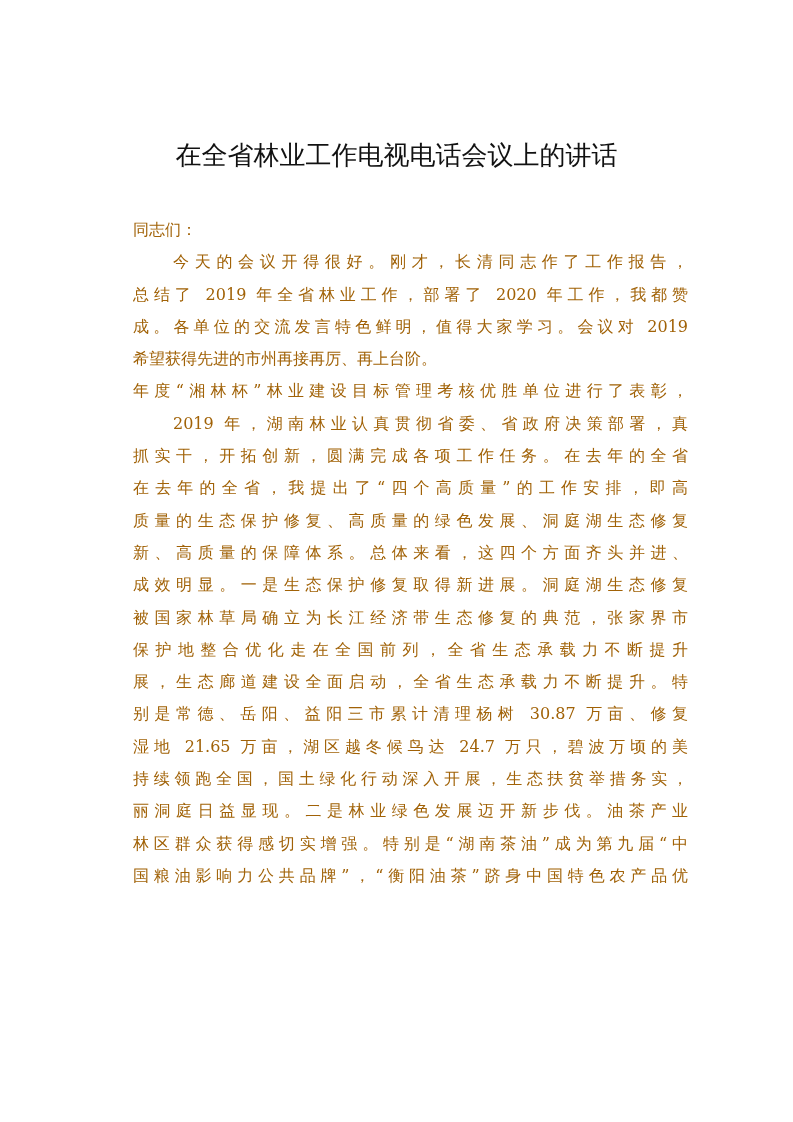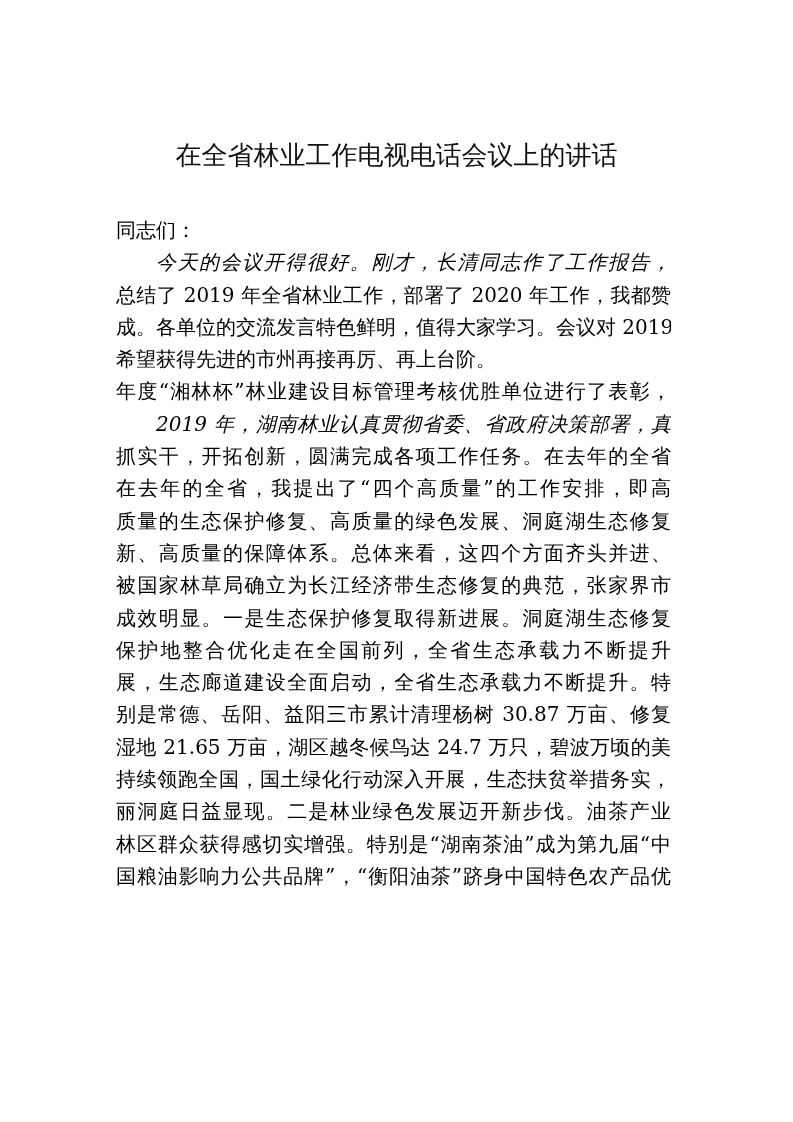--- a/index.html
+++ b/index.html
@@ -4,30 +4,30 @@
 <style>
   html, body { margin: 0; padding: 0; background: #ffffff; }
   body { width: 793px; height: 1122px; position: relative; overflow: hidden; }
   .page { position: absolute; left: 0; top: 0; width: 793px; height: 1122px; background: #fff; }
   .title {
     position: absolute; left: 0; top: 138px; width: 793px; text-align: center;
     font-family: Liberation Serif, serif;
     font-size: 26px; color: #111; letter-spacing: 0px; white-space: nowrap;
   }
   .body {
-    position: absolute; left: 116px; top: 214px; width: 555px;
+    position: absolute; left: 133px; top: 214px; width: 555px;
     font-family: "DejaVu Serif", "Liberation Serif", serif;
-    font-size: 20px; color: #000000;
+    font-size: 16px; color: #a16207;
   }
   .line {
     height: 32.3px; line-height: 32.3px; white-space: nowrap;
     text-align: justify; text-align-last: justify;
     width: 555px; overflow: hidden;
   }
-  .line.indent { padding-left: 40px; width: 515px; font-style: italic; }
+  .line.indent { padding-left: 40px; width: 515px; }
   .line.last { text-align-last: left; }
 </style>
 </head>
 <body>
 
 <div class="page">
   <div class="title">在全省林业工作电视电话会议上的讲话</div>
 
   <div class="body">
     <div class="line last">同志们：</div>
@@ -39,22 +39,22 @@
       <div class="line last">希望获得先进的市州再接再厉、再上台阶。</div>
       <div class="line">年度“湘林杯”林业建设目标管理考核优胜单位进行了表彰，</div>
     </div>
 
     <div>
       <div class="line indent">2019 年，湖南林业认真贯彻省委、省政府决策部署，真</div>
       <div class="line">抓实干，开拓创新，圆满完成各项工作任务。在去年的全省</div>
       <div class="line">在去年的全省，我提出了“四个高质量”的工作安排，即高</div>
       <div class="line">质量的生态保护修复、高质量的绿色发展、洞庭湖生态修复</div>
       <div class="line">新、高质量的保障体系。总体来看，这四个方面齐头并进、</div>
+      <div class="line">成效明显。一是生态保护修复取得新进展。洞庭湖生态修复</div>
       <div class="line">被国家林草局确立为长江经济带生态修复的典范，张家界市</div>
-      <div class="line">成效明显。一是生态保护修复取得新进展。洞庭湖生态修复</div>
       <div class="line">保护地整合优化走在全国前列，全省生态承载力不断提升</div>
       <div class="line">展，生态廊道建设全面启动，全省生态承载力不断提升。特</div>
       <div class="line">别是常德、岳阳、益阳三市累计清理杨树 30.87 万亩、修复</div>
       <div class="line">湿地 21.65 万亩，湖区越冬候鸟达 24.7 万只，碧波万顷的美</div>
       <div class="line">持续领跑全国，国土绿化行动深入开展，生态扶贫举措务实，</div>
       <div class="line">丽洞庭日益显现。二是林业绿色发展迈开新步伐。油茶产业</div>
       <div class="line">林区群众获得感切实增强。特别是“湖南茶油”成为第九届“中</div>
       <div class="line">国粮油影响力公共品牌”，“衡阳油茶”跻身中国特色农产品优</div>
     </div>
   </div>

